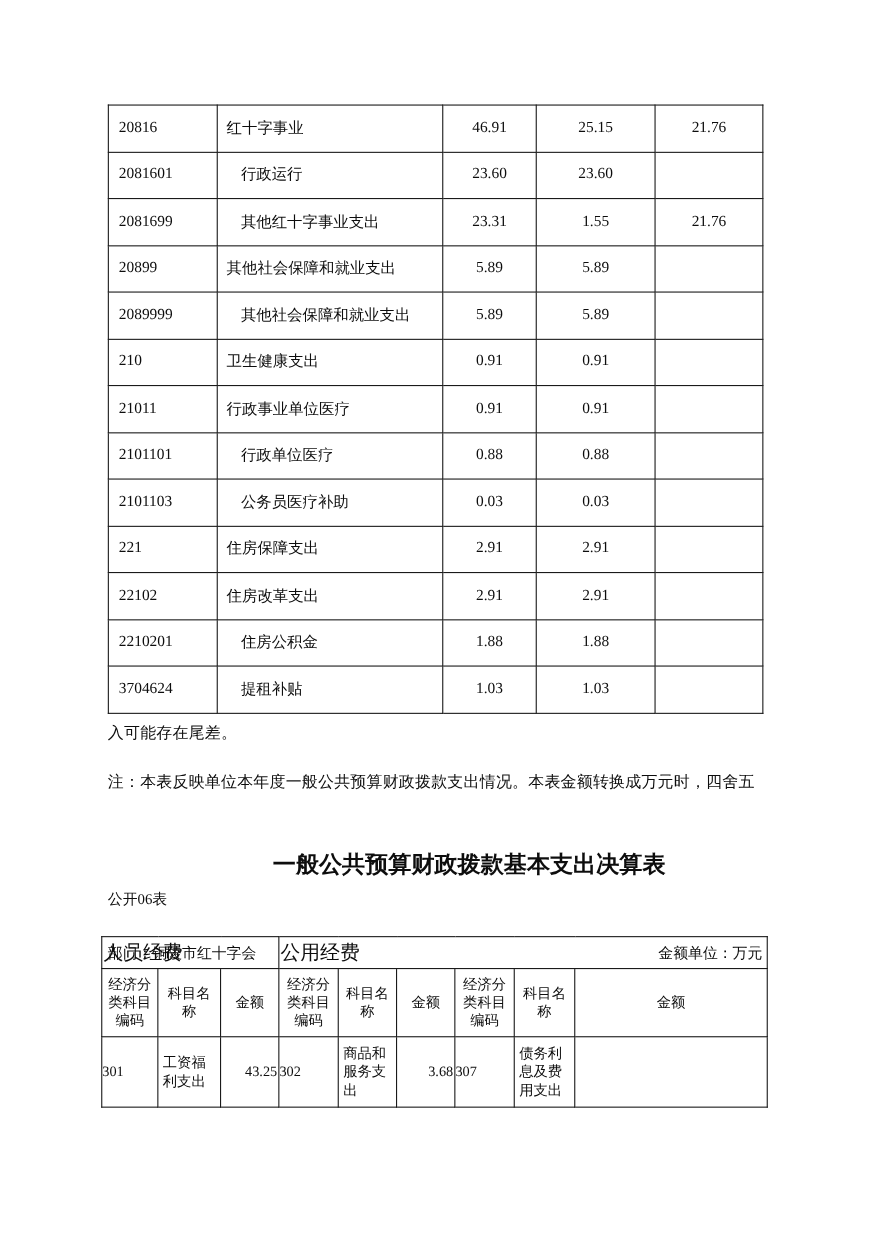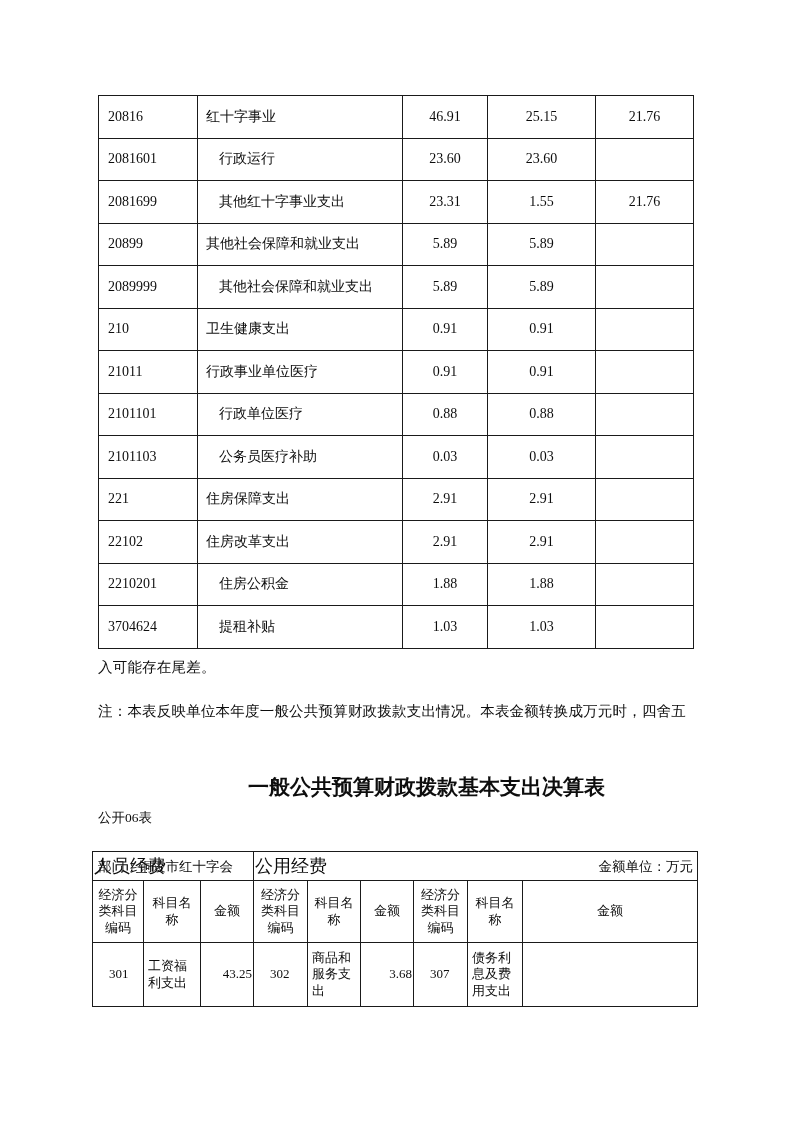--- a/index.html
+++ b/index.html
@@ -30,21 +30,21 @@
   .meta-line{position:absolute;left:98px;top:830px;width:595px;
              display:flex;justify-content:space-between;
              font-size:13.5px;line-height:18px;margin-top:28px;}
   
   .t2{position:absolute;left:92px;top:851px;width:605px;}
   .t2 td,.t2 th{border:1px solid #1a1a1a;font-size:13px;font-weight:normal;
                 vertical-align:middle;word-break:break-all;line-height:16.5px;}
   .t2 .grp{height:26px;font-size:18px;}
   .t2 .hdr td{height:61px;text-align:center;padding:0 4px;}
   .t2 .data{height:64px;}
-  .t2 .data .code{padding-left:16px;text-align:left;white-space:nowrap;}
+  .t2 .data .code{padding-left:0;text-align:left;white-space:nowrap;}
   .t2 .data .name{padding-left:4px;padding-right:2px;text-align:left;}
   .t2 .data .num{text-align:right;}
 </style>
 </head>
 <body>
 
 <div class="page">
 
   <table class="t1">
     <colgroup>

